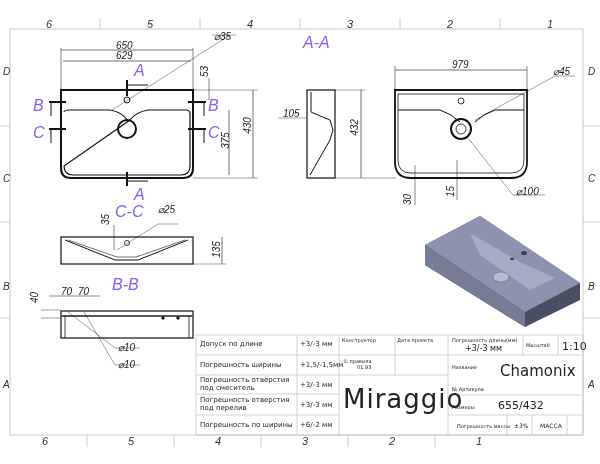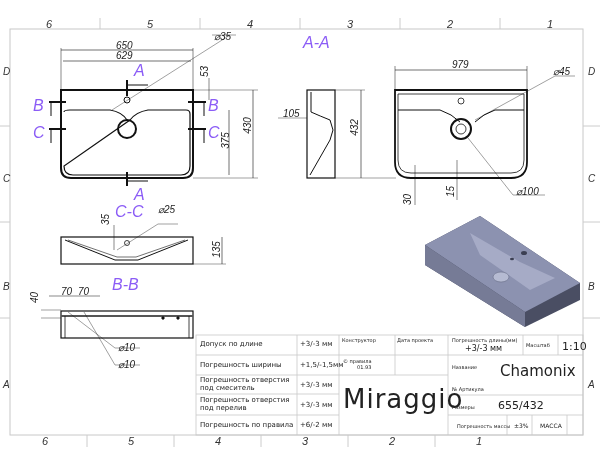--- a/index.html
+++ b/index.html
@@ -217,21 +217,21 @@
 <div class="dim" style="left:118px;top:359px;">⌀10</div>
 
 <div class="tb" style="left:200px;top:340px;font-size:7px;">Допуск по длине</div>
 <div class="tb" style="left:300px;top:340px;font-size:7px;">+3/-3 мм</div>
 <div class="tb" style="left:200px;top:361px;font-size:7px;">Погрешность ширины</div>
 <div class="tb" style="left:300px;top:361px;font-size:7px;">+1,5/-1,5мм</div>
 <div class="tb" style="left:200px;top:376px;width:95px;font-size:7px;line-height:8px;">Погрешность отверстия под смеситель</div>
 <div class="tb" style="left:300px;top:381px;font-size:7px;">+3/-3 мм</div>
 <div class="tb" style="left:200px;top:396px;width:95px;font-size:7px;line-height:8px;">Погрешность отверстия под перелив</div>
 <div class="tb" style="left:300px;top:401px;font-size:7px;">+3/-3 мм</div>
-<div class="tb" style="left:200px;top:421px;font-size:7px;">Погрешность по правила</div>
+<div class="tb" style="left:200px;top:421px;font-size:7px;">Погрешность по ширины</div>
 <div class="tb" style="left:300px;top:421px;font-size:7px;">+6/-2 мм</div>
 
 <div class="tb" style="left:342px;top:337px;font-size:5px;">Конструктор</div>
 <div class="tb" style="left:397px;top:337px;font-size:5px;">Дата проекта</div>
 <div class="tb" style="left:343px;top:358px;font-size:5px;">© правила</div>
 <div class="tb" style="left:357px;top:364px;font-size:5px;">01.93</div>
 <div class="tb" style="left:343px;top:384px;font-size:26px;letter-spacing:1px;">Miraggio</div>
 
 <div class="tb" style="left:452px;top:337px;font-size:5px;">Погрешность длины(мм)</div>
 <div class="tb" style="left:465px;top:344px;font-size:8px;">+3/-3 мм</div>

